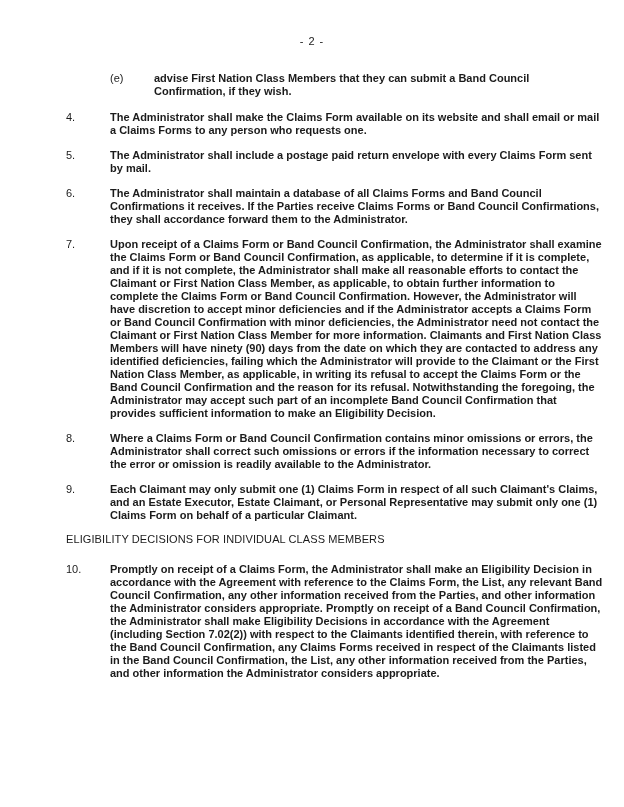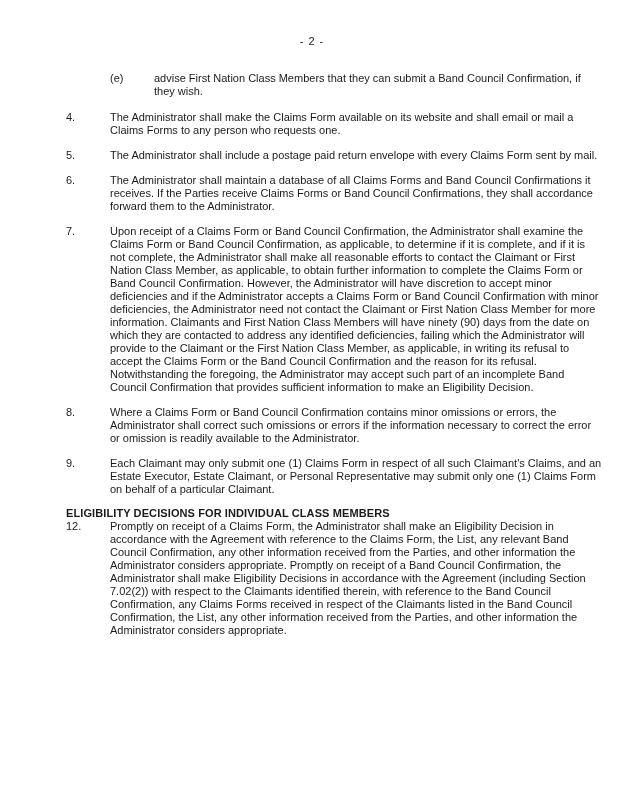--- a/index.html
+++ b/index.html
@@ -33,31 +33,33 @@
     display: flex;
     margin-bottom: 12px;
   }
   .clause .num {
     width: 44px;
     flex-shrink: 0;
   }
   .clause .body {
     flex: 1 1 auto;
     max-width: 497px;
+    font-weight: bold;
   }
   .subclause {
     margin-left: 44px;
     margin-bottom: 13px;
   }
   .subclause .num {
     width: 44px;
   }
   .section-heading {
-    font-weight: bold;
+    font-weight: normal;
     margin-top: -1px;
+    margin-bottom: 17px;
     letter-spacing: 0.1px;
   }
 </style>
 </head>
 <body>
 
 <div class="page">
 
   <div class="page-number">- 2 -</div>
 
@@ -94,18 +96,18 @@
     </div>
 
     <div class="clause">
       <span class="num">9.</span>
       <span class="body">Each Claimant may only submit one (1) Claims Form in respect of all such Claimant's Claims, and an Estate Executor, Estate Claimant, or Personal Representative may submit only one (1) Claims Form on behalf of a particular Claimant.</span>
     </div>
 
     <div class="section-heading">ELIGIBILITY DECISIONS FOR INDIVIDUAL CLASS MEMBERS</div>
 
     <div class="clause">
-      <span class="num">12.</span>
+      <span class="num">10.</span>
       <span class="body">Promptly on receipt of a Claims Form, the Administrator shall make an Eligibility Decision in accordance with the Agreement with reference to the Claims Form, the List, any relevant Band Council Confirmation, any other information received from the Parties, and other information the Administrator considers appropriate. Promptly on receipt of a Band Council Confirmation, the Administrator shall make Eligibility Decisions in accordance with the Agreement (including Section 7.02(2)) with respect to the Claimants identified therein, with reference to the Band Council Confirmation, any Claims Forms received in respect of the Claimants listed in the Band Council Confirmation, the List, any other information received from the Parties, and other information the Administrator considers appropriate.</span>
     </div>
 
   </div>
 </div>
 
 </body></html>

